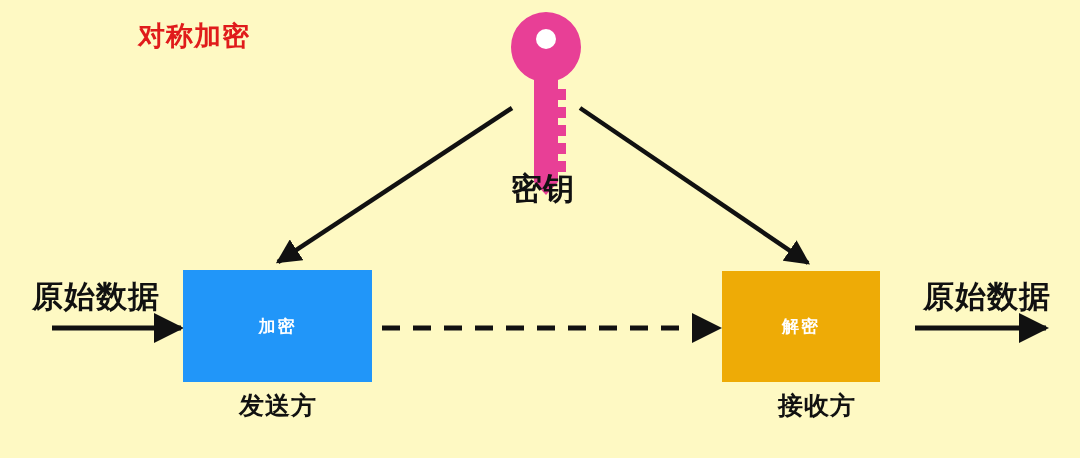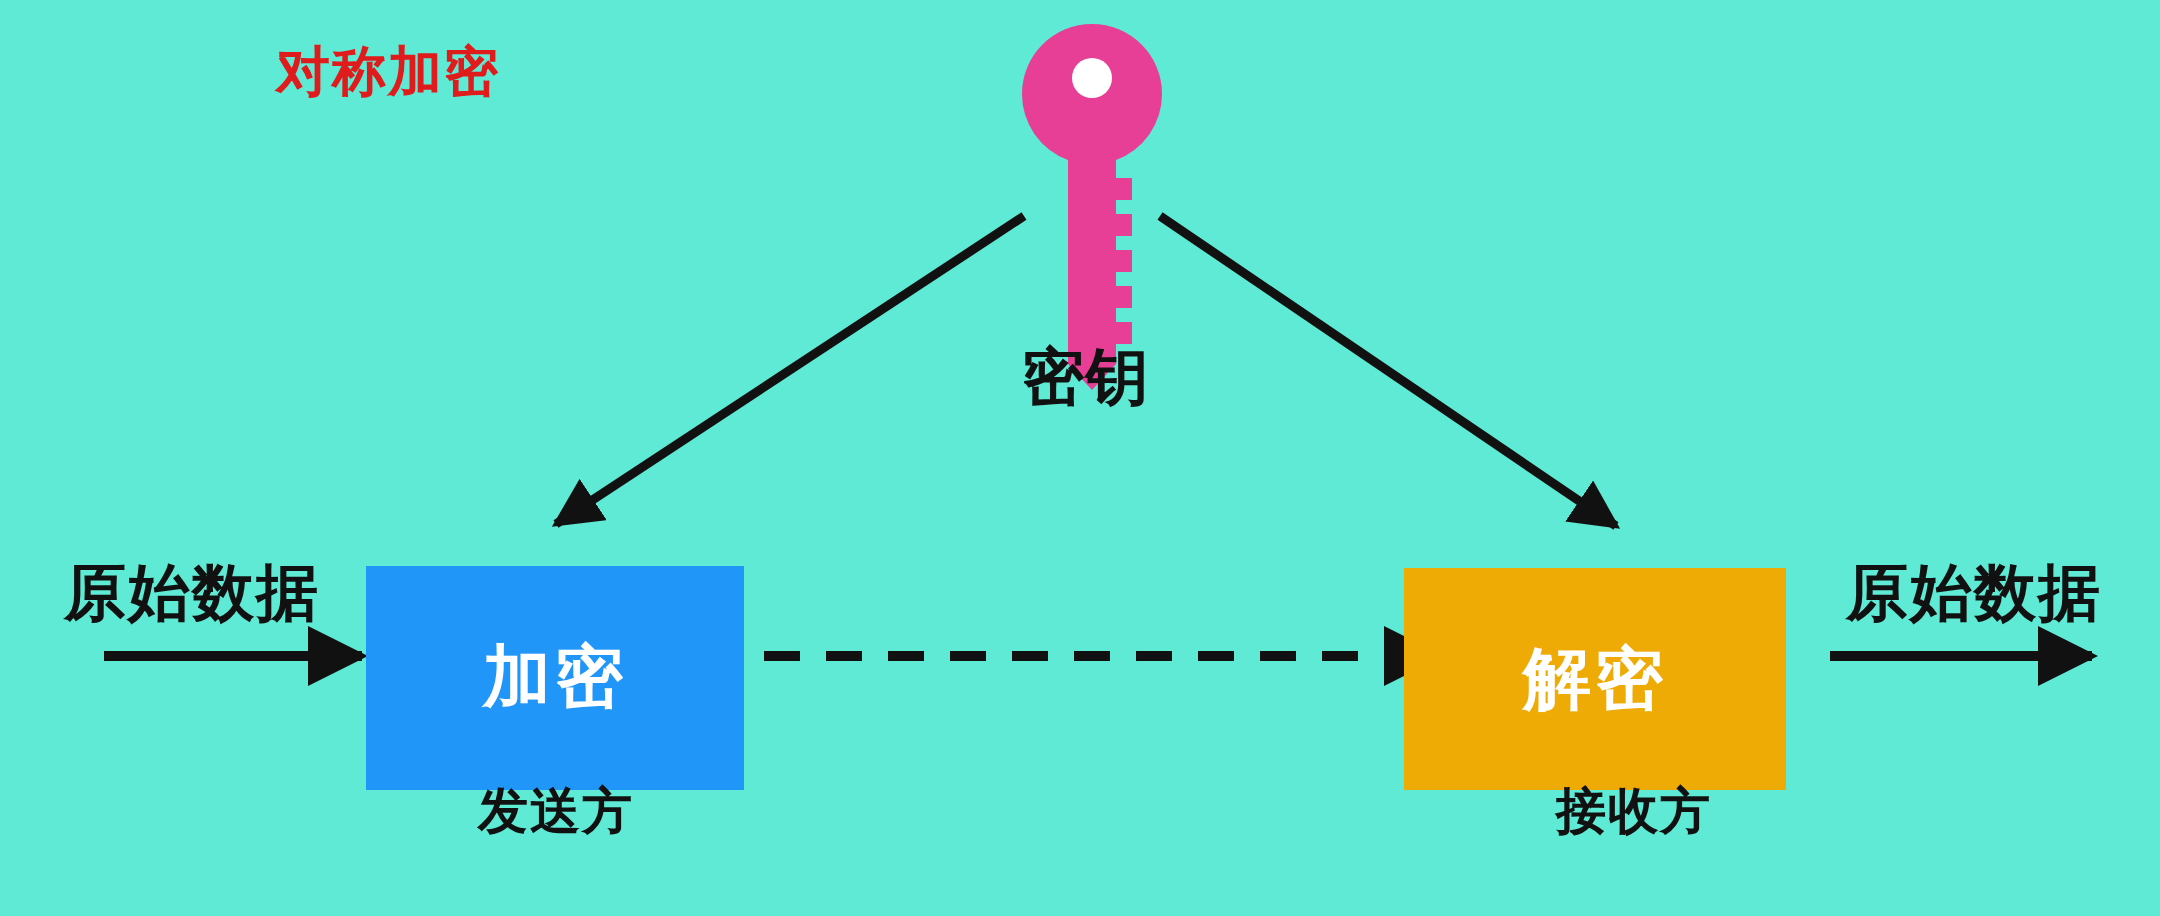--- a/index.html
+++ b/index.html
@@ -7,21 +7,21 @@
     padding: 0;
     background: #ffffff;
   }
   body {
     font-family: "Liberation Sans", "DejaVu Sans", sans-serif;
   }
   #canvas {
     position: relative;
     width: 1080px;
     height: 458px;
-    background: #5eead4;
+    background: #fef9c3;
     overflow: hidden;
   }
   .abs { position: absolute; }
 
   
   #diagram-title {
     left: 138px;
     top: 18px;
     color: #e01b1b;
     font-size: 27px;
@@ -38,36 +38,35 @@
     height: 458px;
     pointer-events: none;
   }
 
   
   .process-box {
     display: flex;
     align-items: center;
     justify-content: center;
     color: #ffffff;
-    font-size: 34px;
+    font-size: 17px;
     font-weight: bold;
     letter-spacing: 2px;
-    margin-top: 13px;
   }
   #encrypt-box {
     left: 183px;
     top: 270px;
     width: 189px;
     height: 112px;
     background: #2196f9;
   }
   #decrypt-box {
-    left: 702px;
+    left: 722px;
     top: 271px;
-    width: 191px;
+    width: 158px;
     height: 111px;
     background: #eeab06;
   }
 
   
   .flow-label {
     color: #111111;
     font-size: 31px;
     font-weight: bold;
     letter-spacing: 1px;

